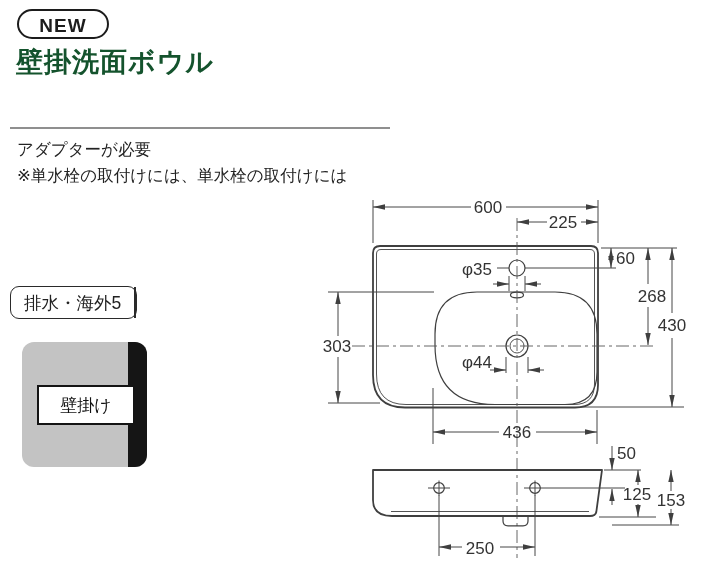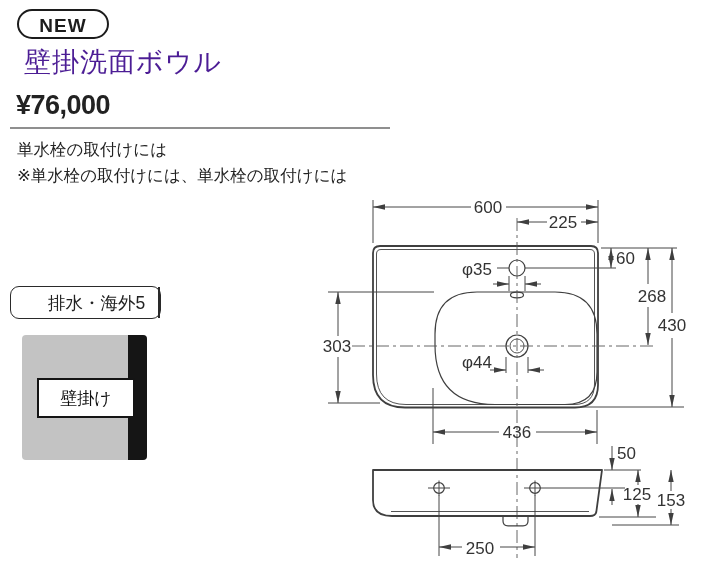--- a/index.html
+++ b/index.html
@@ -4,35 +4,35 @@
 <style>
   html,body{margin:0;padding:0;background:#fff;}
   .page{position:relative;width:703px;height:577px;background:#fff;overflow:hidden;
         font-family:"Liberation Sans","DejaVu Sans",sans-serif;color:#1d1d1d;}
   .abs{position:absolute;}
   
   .new-badge{left:17px;top:9px;width:88px;height:26px;border:2.5px solid #1c1c1c;border-radius:16px;
              display:flex;align-items:flex-end;justify-content:center;font-weight:bold;font-size:19px;
              letter-spacing:1px;color:#1c1c1c;}
   
-  .title{left:24px;top:44px;font-size:27px;font-weight:normal;color:#4c1d95;letter-spacing:1px;}
+  .title{left:16px;top:44px;font-size:27px;font-weight:bold;color:#14532d;letter-spacing:1px;}
   
   .code-row{left:16px;top:90px;width:376px;display:flex;justify-content:space-between;align-items:baseline;}
   .code{font-size:28px;font-weight:bold;letter-spacing:-0.5px;color:#222;}
   .price{font-size:27px;font-weight:bold;letter-spacing:-0.5px;color:#222;}
   .divider{left:10px;top:127px;width:380px;height:2px;background:#8f8f8f;}
   
   .specs{left:17px;top:136px;font-size:16.5px;line-height:26.4px;color:#222;}
   
   .ref-box{left:10px;top:286px;height:31px;border:1.5px solid #2a2a2a;border-radius:9px;
-           display:inline-flex;align-items:center;font-size:17.5px;color:#222;padding-left:24px;}
+           display:inline-flex;align-items:center;font-size:17.5px;color:#222;}
   .ref-box .cell{padding:0 13px;white-space:nowrap;}
   .ref-box .vr{width:1.5px;align-self:stretch;background:#2a2a2a;}
   
-  .mount-badge{left:22px;top:335px;width:125px;height:125px;border-radius:4px;overflow:hidden;}
+  .mount-badge{left:22px;top:342px;width:125px;height:125px;border-radius:12px;overflow:hidden;}
   .mount-badge .stripe{position:absolute;right:0;top:0;width:19px;height:100%;}
   .mount-badge .mlabel{position:absolute;left:15px;top:43px;width:94px;height:36px;background:#fff;
            border:2px solid #141414;display:flex;align-items:center;justify-content:center;
            font-size:17px;color:#111;}
   
   svg{position:absolute;left:0;top:0;}
   .ol{fill:none;stroke:#3f3f3f;stroke-width:1.8;stroke-linejoin:round;}
   .ml{fill:none;stroke:#3f3f3f;stroke-width:1.2;}
   .tl{fill:none;stroke:#3f3f3f;stroke-width:0.9;}
   .dl{fill:none;stroke:#464646;stroke-width:1;}
@@ -44,27 +44,26 @@
 
 <div class="page">
 
   <div class="abs new-badge">
     <span>NEW</span>
   </div>
 
   <div class="abs title">壁掛洗面ボウル</div>
 
   <div class="abs code-row">
-    <span class="price">¥76,000</span>
   </div>
 
   <div class="abs divider"></div>
 
   <div class="abs specs">
-    <div>単水栓の取付けには</div>
+    <div>アダプターが必要</div>
     <div>※単水栓の取付けには、単水栓の取付けには</div>
   </div>
 
   <div class="abs ref-box">
     <span class="cell">排水・海外5</span>
     <span class="vr"></span>
   </div>
 
   <div class="abs mount-badge" style="background:#c3c3c3;">
     <div class="stripe" style="background:#151515;"></div>

